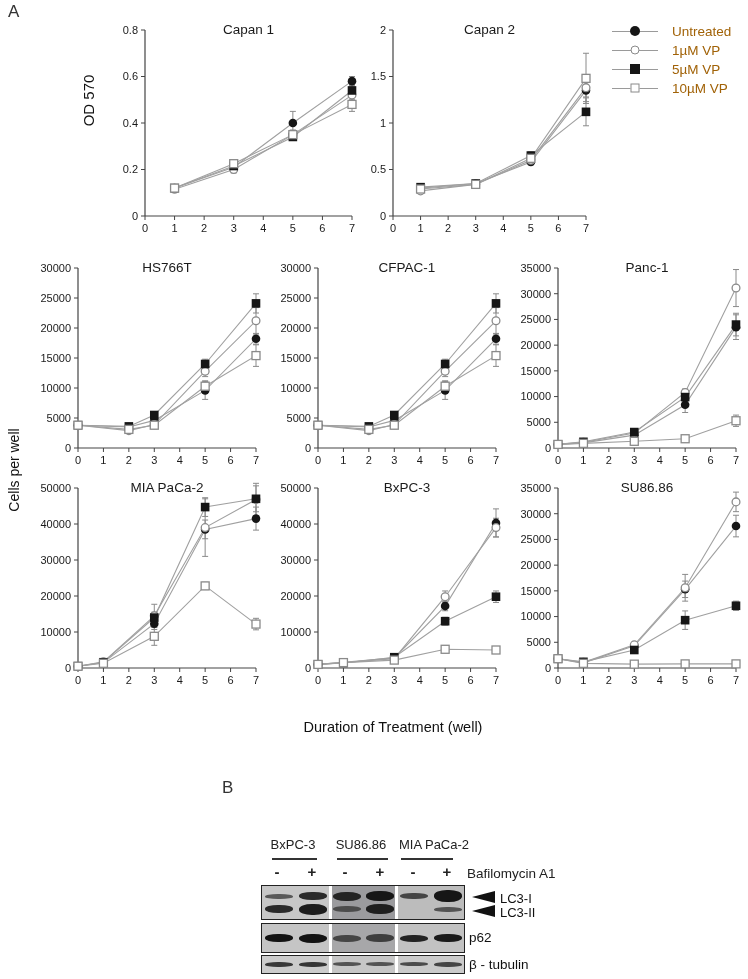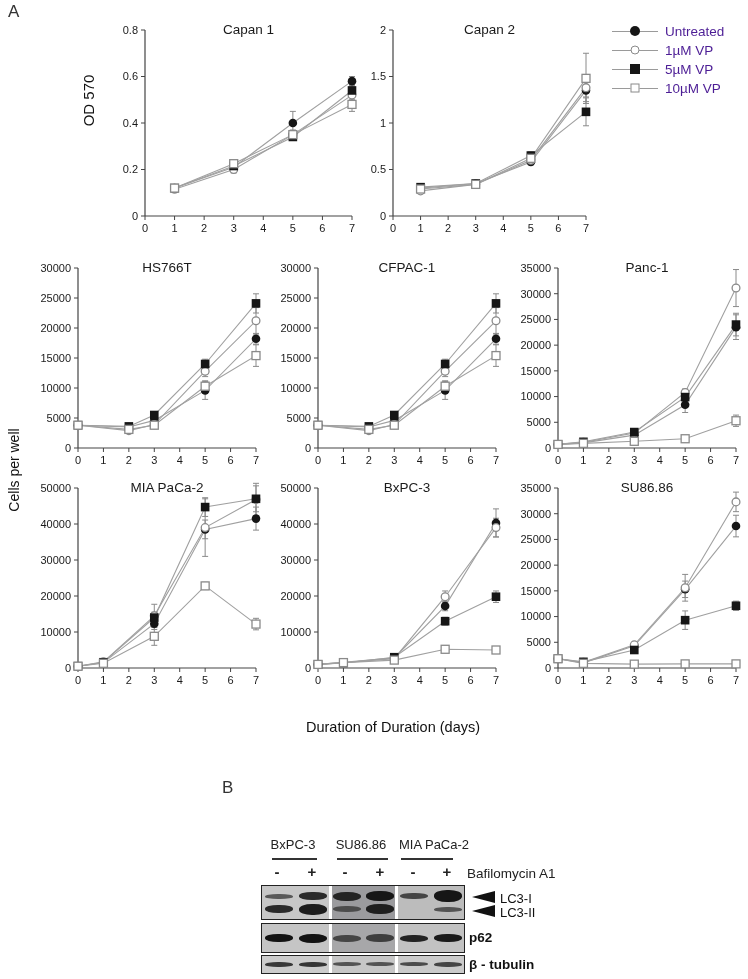--- a/index.html
+++ b/index.html
@@ -10,33 +10,33 @@
   svg.chart{position:absolute;font-family:"Liberation Sans",sans-serif;overflow:visible;}
   svg.chart text{fill:#1a1a1a;}
   .legend{position:absolute;left:612px;top:24px;display:flex;flex-direction:column;gap:5px;}
   .legend-item{display:flex;align-items:center;height:14px;}
   .lline{position:relative;width:46px;height:1px;background:#9a9a9a;flex:0 0 46px;}
   .mk{position:absolute;left:50%;top:50%;transform:translate(-50%,-50%);box-sizing:border-box;}
   .mk-circle-filled{width:10px;height:10px;background:#161616;border-radius:50%;}
   .mk-circle-open{width:9px;height:9px;background:#fff;border:1.4px solid #8a8a8a;border-radius:50%;}
   .mk-square-filled{width:10px;height:10px;background:#161616;}
   .mk-square-open{width:9px;height:9px;background:#fff;border:1.4px solid #8a8a8a;}
-  .llabel{margin-left:7px;font-size:13.5px;color:#4c1d95;}
+  .llabel{margin-left:14px;font-size:13.5px;color:#a16207;}
   .x-axis-label{position:absolute;left:243px;top:719px;width:300px;text-align:center;font-size:14.5px;color:#111;}
   .cl-label{position:absolute;top:837px;text-align:center;font-size:13px;color:#222;}
   .underline{position:absolute;top:858px;height:1.5px;background:#333;}
   .pm{position:absolute;top:863px;width:16px;text-align:center;font-size:15px;font-weight:bold;color:#222;}
   .baf-label{position:absolute;left:467px;top:866px;font-size:13.5px;color:#222;}
   .blot-box{position:absolute;border:1.4px solid #222;background:#fff;overflow:hidden;}
   .blot-sec{position:absolute;top:0;bottom:0;}
   .band{position:absolute;border-radius:46%;filter:blur(0.6px);}
   .tri{position:absolute;width:0;height:0;border-top:6px solid transparent;
        border-bottom:6px solid transparent;border-right:23px solid #121212;}
   .blot-side-label{position:absolute;font-size:13px;color:#111;}
-  .blot-side-label.big{font-size:13.5px;font-weight:bold;}
+  .blot-side-label.big{font-size:13.5px;}
 </style>
 </head>
 <body>
 
 <div class="page">
 
   <div class="panel-label" style="left:8px;top:2px;">A</div>
   <div class="rot-label" style="left:28px;top:92px;width:120px;">OD 570</div>
   <div class="rot-label" style="left:-56px;top:462px;width:140px;font-size:14px;">Cells per well</div>
 
@@ -974,21 +974,21 @@
       <rect x="118.98571428571428" y="173.7" width="8.6" height="8.6" fill="#161616"></rect>
       <rect x="169.84285714285713" y="143.87142857142857" width="8.6" height="8.6" fill="#161616"></rect>
       <rect x="220.7" y="129.47142857142856" width="8.6" height="8.6" fill="#161616"></rect>
       <rect x="43" y="182.74285714285713" width="8" height="8" fill="#fff" stroke="#8a8a8a" stroke-width="1.3"></rect>
       <rect x="68.42857142857143" y="187.37142857142857" width="8" height="8" fill="#fff" stroke="#8a8a8a" stroke-width="1.3"></rect>
       <rect x="119.28571428571428" y="188.14285714285714" width="8" height="8" fill="#fff" stroke="#8a8a8a" stroke-width="1.3"></rect>
       <rect x="170.14285714285714" y="187.8857142857143" width="8" height="8" fill="#fff" stroke="#8a8a8a" stroke-width="1.3"></rect>
       <rect x="221" y="187.8857142857143" width="8" height="8" fill="#fff" stroke="#8a8a8a" stroke-width="1.3"></rect>
     </svg>
 
-  <div class="x-axis-label">Duration of Duration (days)</div>
+  <div class="x-axis-label">Duration of Treatment (well)</div>
 
   <div class="panel-label" style="left:222px;top:778px;">B</div>
 
   <div class="cl-label" style="left:253px;width:80px;">BxPC-3</div>
   <div class="cl-label" style="left:321px;width:80px;">SU86.86</div>
   <div class="cl-label" style="left:384px;width:100px;">MIA PaCa-2</div>
   <div class="underline" style="left:272px;width:45px;"></div>
   <div class="underline" style="left:337px;width:51px;"></div>
   <div class="underline" style="left:401px;width:52px;"></div>
 

